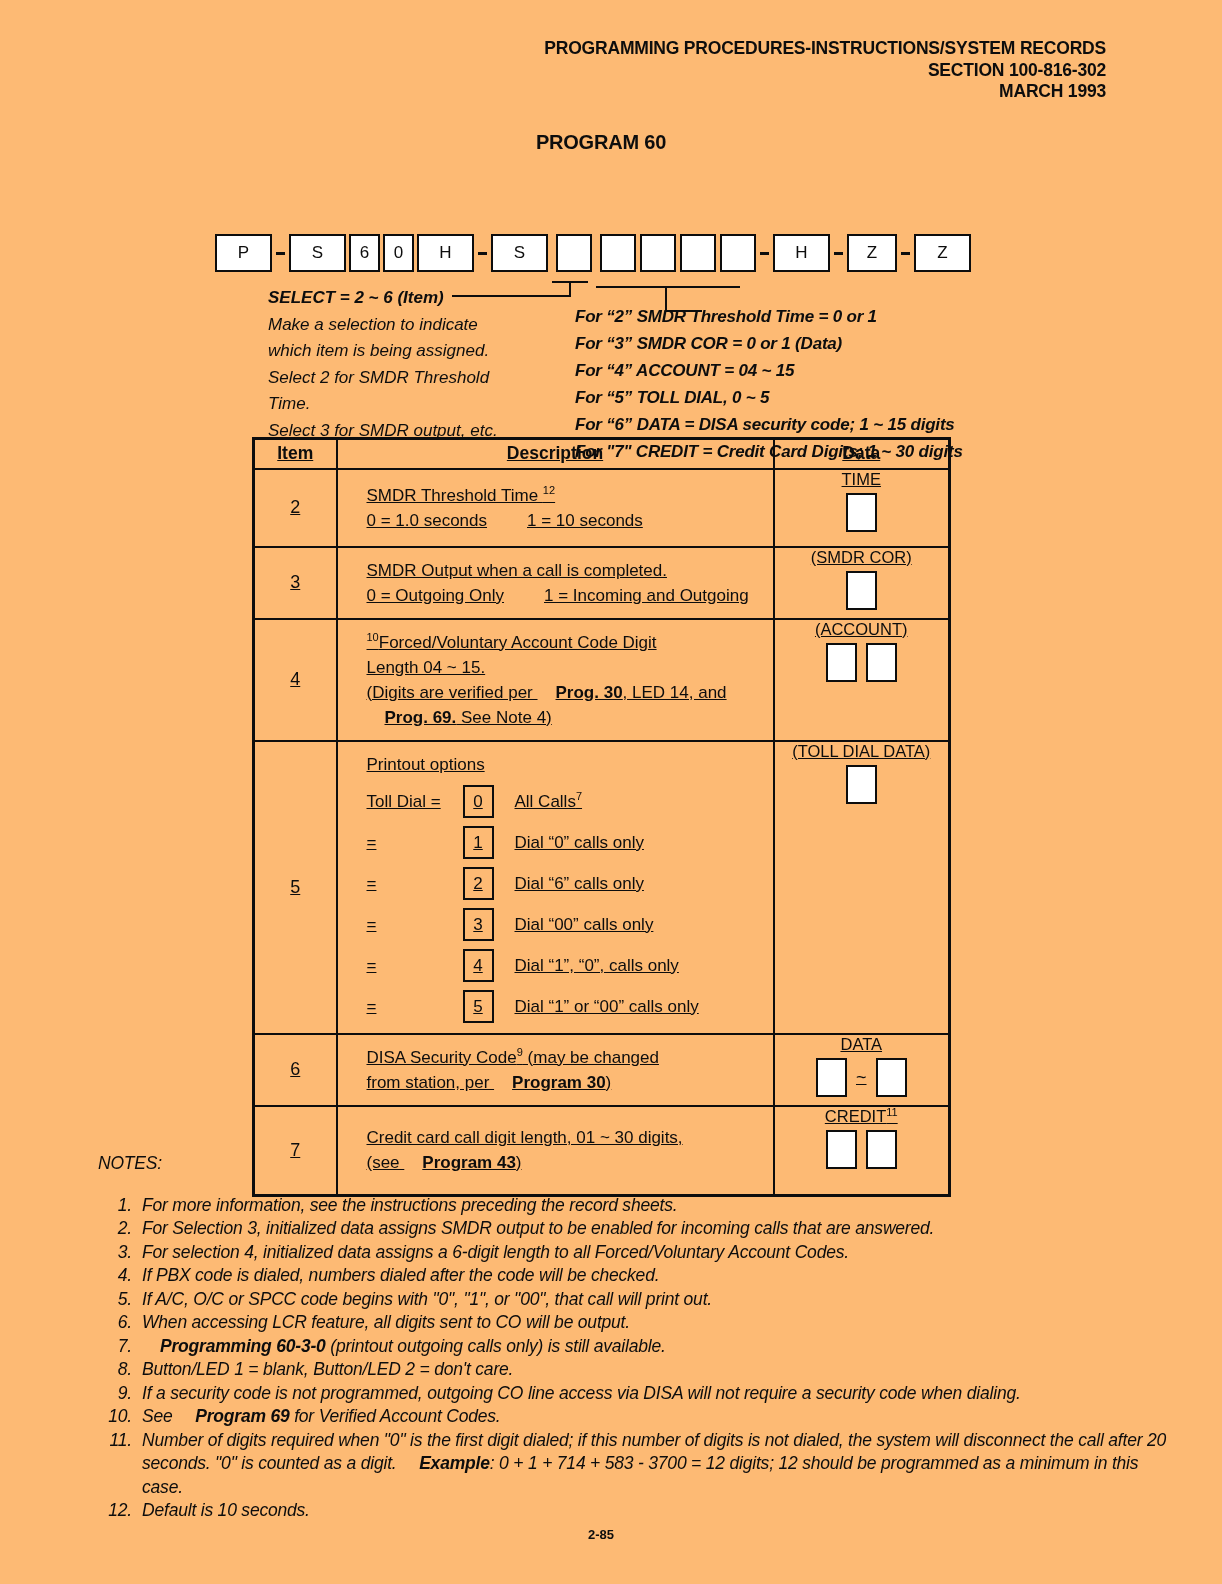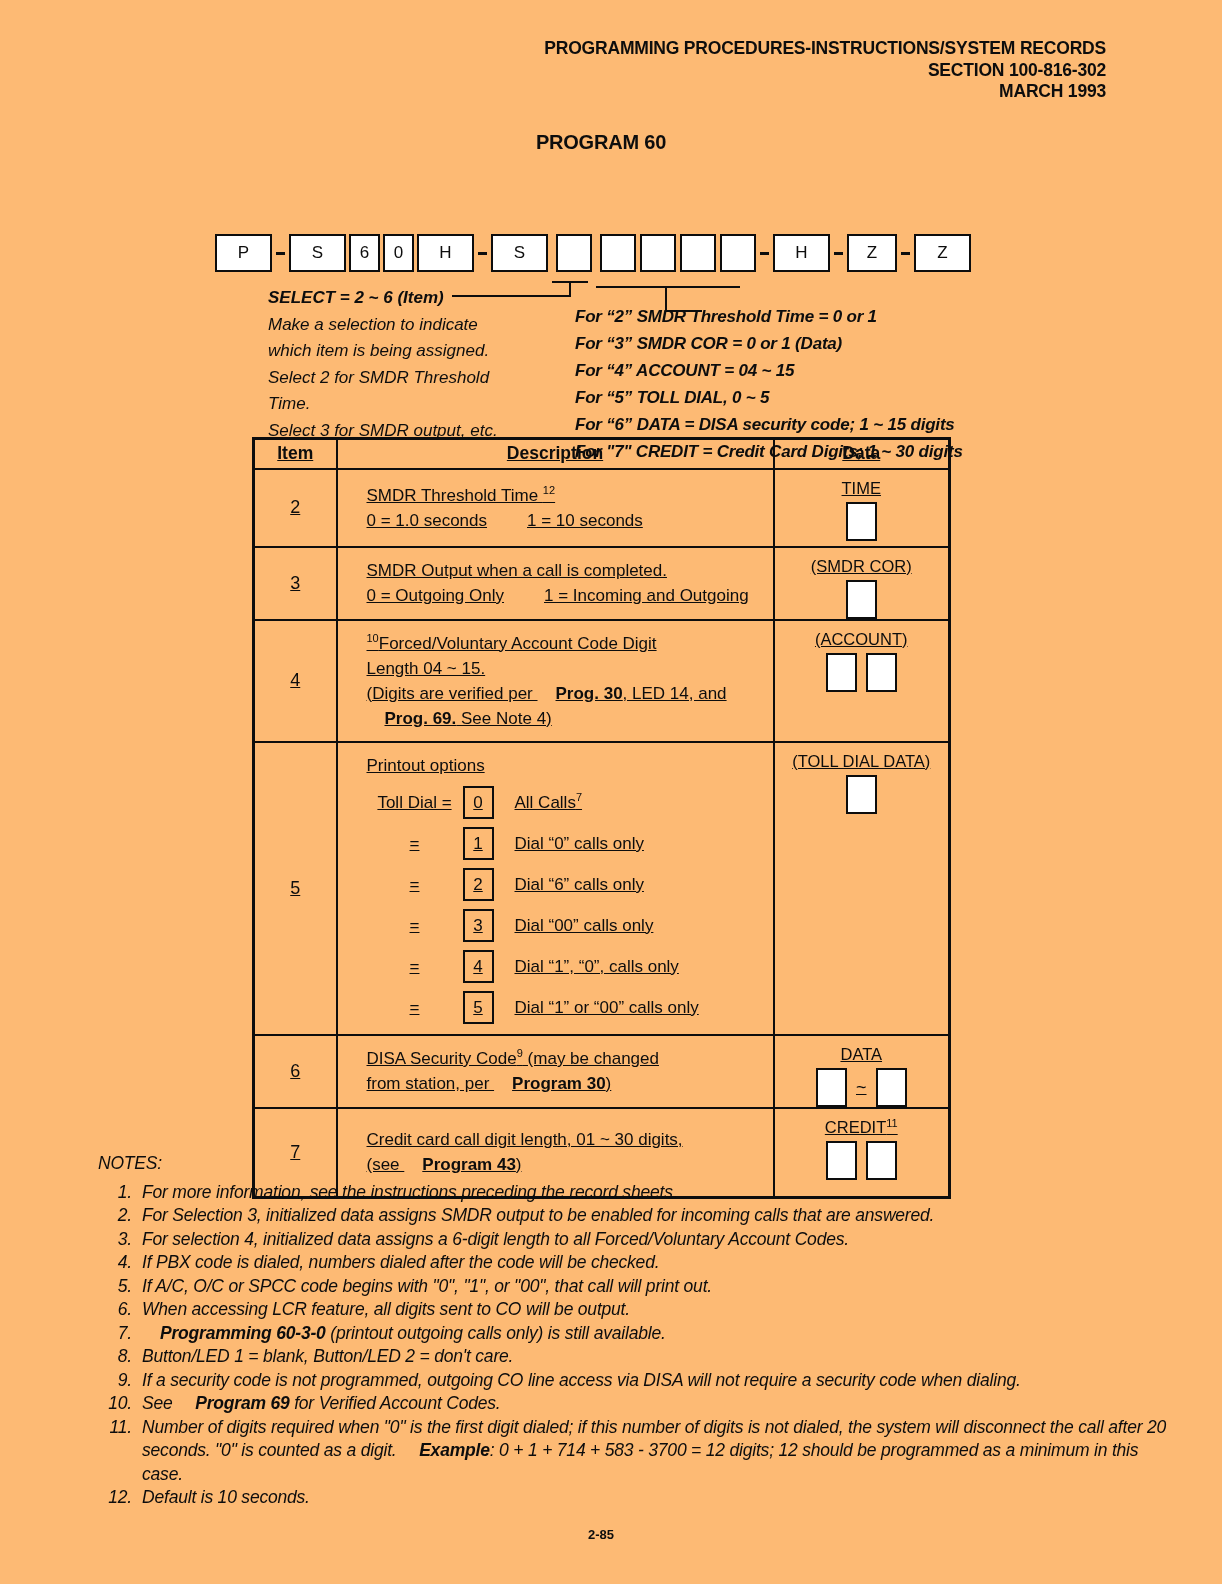--- a/index.html
+++ b/index.html
@@ -41,43 +41,43 @@
   .for-list {
     position:absolute; top:303px; left:575px;
     font-style:italic; font-weight:bold; font-size:17px; line-height:27px; letter-spacing:-0.2px;
   }
   
   table.rec { position:absolute; top:437px; left:252px; border-collapse:collapse; table-layout:fixed; }
   table.rec, table.rec td, table.rec th { border:2.5px solid #0d0d0d; }
   table.rec { border-width:3.5px;text-decoration:underline; }
   td.c-item { width:83px; text-align:center; vertical-align:middle; font-size:18px; }
   td.c-desc { width:437px; vertical-align:middle; padding:10px 10px 10px 29px; font-size:17px; line-height:25px; }
-  td.c-data { width:176px; vertical-align:top; text-align:center; padding-top:9px; font-size:16.5px; }
+  td.c-data { width:176px; vertical-align:top; text-align:center; font-size:16.5px; }
   th.c-item, th.c-desc, th.c-data { font-size:17.5px; font-weight:bold; height:30px; text-align:center; vertical-align:middle; }
   .b { font-weight:bold;padding-left:18px; }
   .gap40 { display:inline-block; width:40px; }
   sup { font-size:11px; line-height:0; }
   .slotrow { margin-top:4px; display:flex; justify-content:center; align-items:center; gap:9px; }
   .slot { display:inline-block; width:31px; height:39px; border:2.5px solid #0d0d0d; background:#fff; }
   .tilde { font-size:18px; }
   
   .opt-row { display:flex; align-items:center; margin-top:8px; }
-  .opt-prefix { width:96px; text-align:center; }
+  .opt-prefix { width:96px; text-align:left; }
   .opt-box {
     width:31px; height:33px; border:2.5px solid #0d0d0d; flex:none;
     display:flex; align-items:center; justify-content:center; font-size:17px;
   }
   .opt-label { margin-left:21px; }
   .printout-head { }
   
   .notes {
     position:absolute; top:1152px; left:98px; width:1078px;
     font-style:italic; font-size:17.5px; line-height:23.5px; letter-spacing:-0.2px;
   }
-  .notes-heading { margin-bottom:5px; }
+  .notes-heading { margin-bottom:18px; }
   .note-row { display:flex; }
   .note-num { width:44px; flex:none; text-align:right; padding-right:10px; }
   .note-text { flex:1; }
   .page-number {
     position:absolute; top:1527px; left:0; width:1202px; text-align:center;
     font-weight:bold; font-size:13px;
   }
 </style>
 </head>
 <body>

